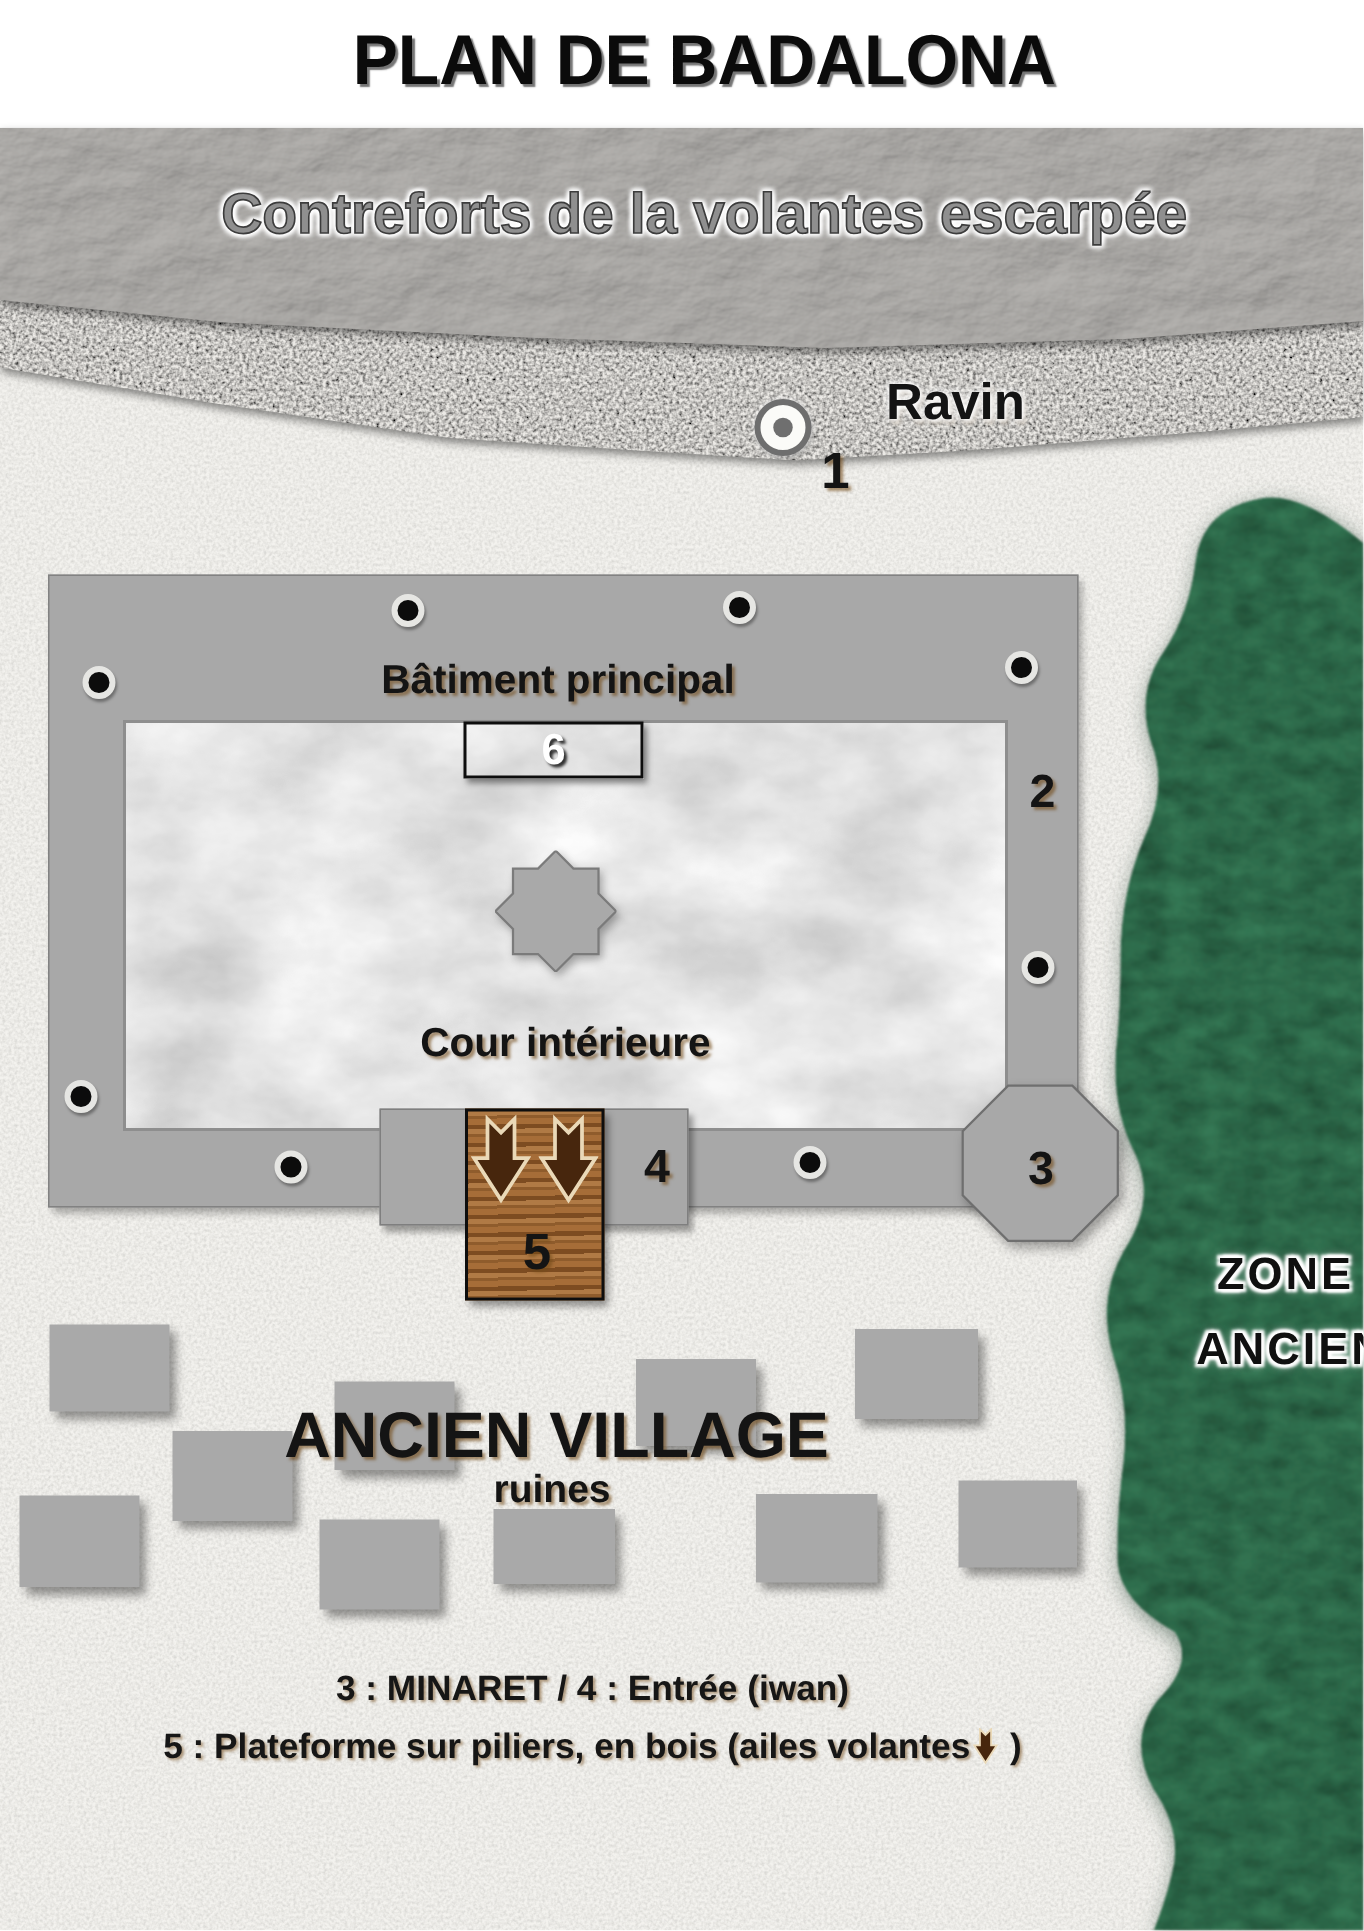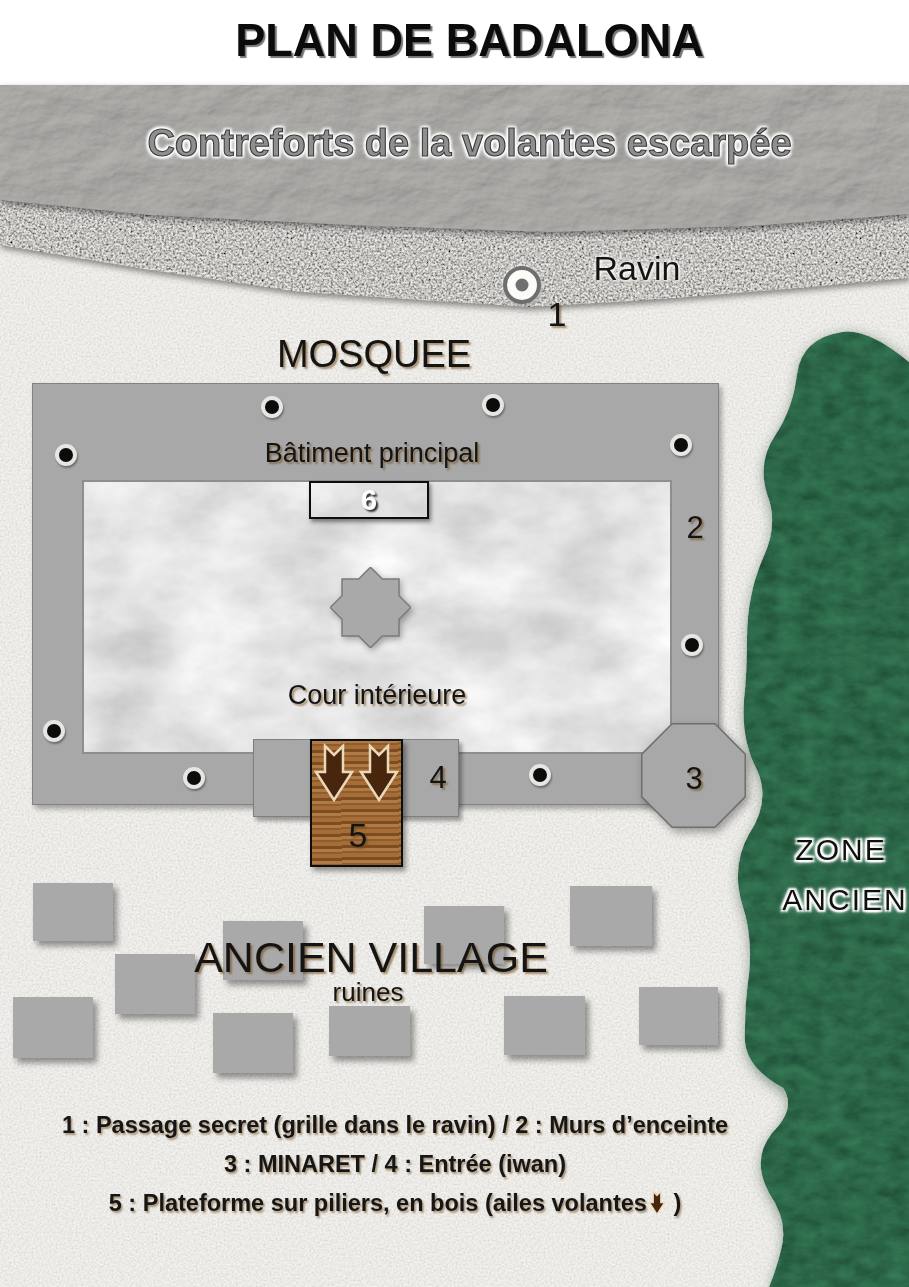--- a/index.html
+++ b/index.html
@@ -5,33 +5,33 @@
   html,body{margin:0;padding:0;background:#ffffff;}
   body{width:909px;height:1287px;position:relative;overflow:hidden;
        font-family:"Liberation Sans", sans-serif;}
   .abs{position:absolute;}
   .page{position:absolute;left:0;top:0;width:909px;height:1287px;padding-left:30px;}
 
   
   .map-title{left:0;right:0;top:12px;text-align:center;
     font-size:47px;font-weight:800;color:#0b0b0b;letter-spacing:0px;
     transform:scaleX(.96);text-shadow:2px 2px 1px rgba(70,70,70,.75);z-index:6;}
-  .lbl{font-weight:400;color:#141414;white-space:nowrap;
+  .lbl{font-weight:700;color:#141414;white-space:nowrap;
        text-shadow:2px 2px 2px rgba(115,75,25,.6);z-index:5;}
   .ctr{transform:translateX(-50%);}
   .t-contreforts{left:0;right:0;top:122px;text-align:center;
     font-size:38px;font-weight:800;color:#8f8f8f;
     -webkit-text-stroke:1.1px #3c3c3c;
     text-shadow:0 0 3px #fff,0 0 5px #fff,2px 2px 3px #fff,-2px -2px 3px #fff,
                 2px -2px 3px #fff,-2px 2px 3px #fff;z-index:4;white-space:nowrap;}
   .t-ravin{left:637px;top:249px;font-size:34px;
     text-shadow:0 0 4px #fff,0 0 6px #fff,2px 2px 3px rgba(255,255,255,.9),2px 3px 3px rgba(90,60,20,.5);}
   .t-zone{font-size:30px;letter-spacing:2px;color:#101010;
     text-shadow:0 0 3px #fff,0 0 5px #fff,2px 2px 2px #fff,-2px -2px 2px #fff,
-                2px -2px 2px #fff,-2px 2px 2px #fff,0 0 7px #fff;}
+                2px -2px 2px #fff,-2px 2px 2px #fff,0 0 7px #fff;margin-left:16px;}
   .legend{left:0;top:1106px;width:790px;text-align:center;z-index:5;
     font-size:23.5px;font-weight:700;color:#161616;line-height:39px;
     text-shadow:1.5px 1.5px 2px rgba(115,75,25,.55);}
   .legend .row{white-space:nowrap;}
 
   
   .band-shadow{filter:drop-shadow(1px 3px 3px rgba(0,0,0,.45));}
   .mountain{left:0;top:85px;width:909px;height:155px;z-index:3;
     clip-path:polygon(0 0,909px 0,909px 129px,750px 141px,550px 147px,350px 140px,150px 130px,0 115px);}
   .ravine{left:0;top:195px;width:909px;height:120px;z-index:2;
@@ -173,21 +173,20 @@
   <svg class="abs green-svg" width="909" height="1287">
     <path filter="url(#f-green)" fill="#357a56" d="M909,362 Q868,328 842,332 Q802,338 797,374 Q793,408 776,434 Q757,461 767,494
          Q779,524 763,558 Q747,595 747,638 Q747,672 744,700 Q741,740 757,770
          Q771,801 749,834 Q731,866 742,904 Q753,936 749,974 Q744,1010 745,1042
          Q747,1068 783,1088 Q797,1108 772,1133 Q751,1160 769,1193 Q789,1222 781,1250
          Q776,1270 769,1287 L909,1287 Z"></path>
   </svg>
   <div class="abs lbl t-zone ctr" style="left:841px;top:833px">ZONE</div>
   <div class="abs lbl t-zone ctr" style="left:845px;top:883px">ANCIEN</div>
 
-  <div class="abs lbl ctr" style="left:374px;top:333px;font-size:38px">MOSQUEE</div>
 
   <div class="abs wall"></div>
   <div class="abs courtyard">
     <svg width="590" height="274">
         <rect width="590" height="274" fill="#fcfcfc" filter="url(#f-marble)"></rect>
       </svg>
   </div>
 
   <div class="abs lbl ctr" style="left:372px;top:438px;font-size:27px;z-index:4">Bâtiment principal</div>
 
@@ -241,20 +240,19 @@
       <div class="ruin" style="left: 329px; top: 1006px; width: 81px; height: 50px;"></div>
       <div class="ruin" style="left: 424px; top: 906px; width: 80px; height: 58px;"></div>
       <div class="ruin" style="left: 570px; top: 886px; width: 82px; height: 60px;"></div>
       <div class="ruin" style="left: 504px; top: 996px; width: 81px; height: 59px;"></div>
       <div class="ruin" style="left: 639px; top: 987px; width: 79px; height: 58px;"></div>
     </div>
   <div class="abs lbl ctr" style="left:371px;top:933px;font-size:43px;z-index:4">ANCIEN VILLAGE</div>
   <div class="abs lbl ctr" style="left:368px;top:977px;font-size:26px;z-index:4">ruines</div>
 
   <div class="abs legend">
-    <div class="row">1 : Passage secret (grille dans le ravin) / 2 : Murs d’enceinte</div>
     <div class="row">3 : MINARET  / 4 : Entrée (iwan)</div>
     <div class="row"><span>5 : Plateforme sur piliers, en bois (ailes volantes</span><svg class="glyph-arrow" width="18" height="24" viewBox="-20 -2 40 58">
           <path d="M -9,0 L 0,9 L 9,0 L 9,26 L 18,26 L 0,54 L -18,26 L -9,26 Z" fill="#47260d" stroke="#ead9b8" stroke-width="3"></path>
         </svg><span> )</span></div>
   </div>
 
 </div>
 
 </body></html>

